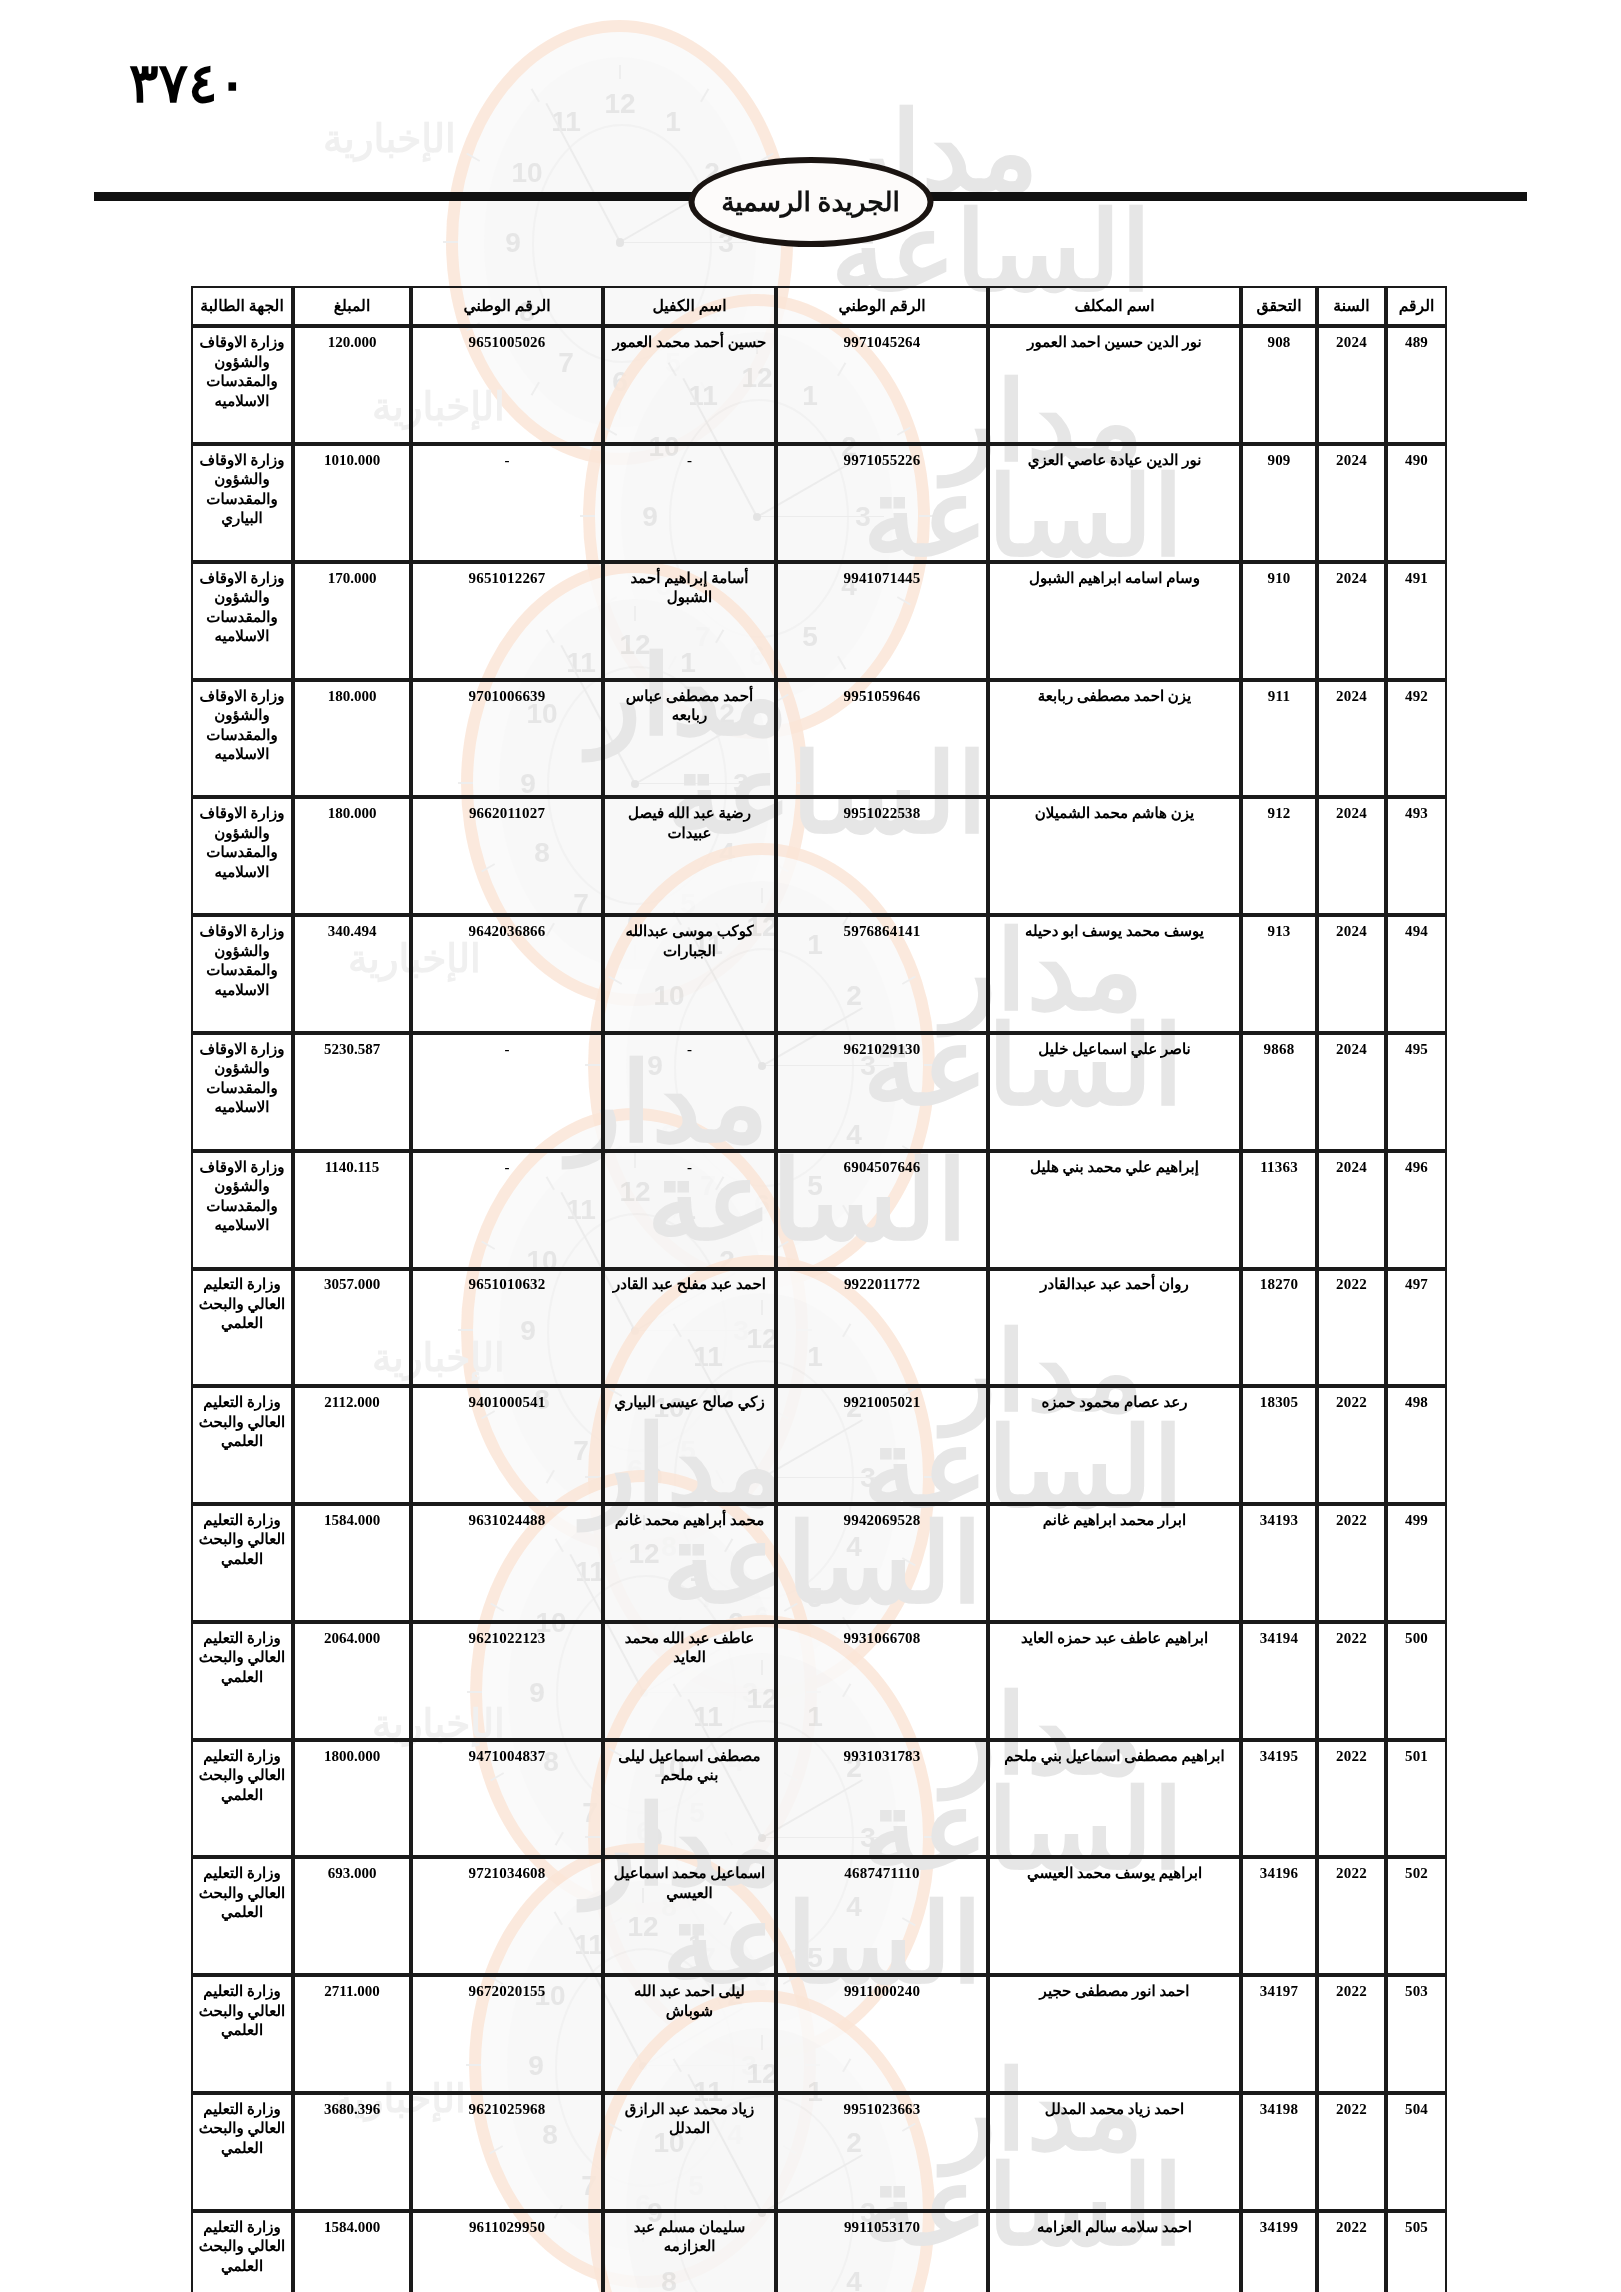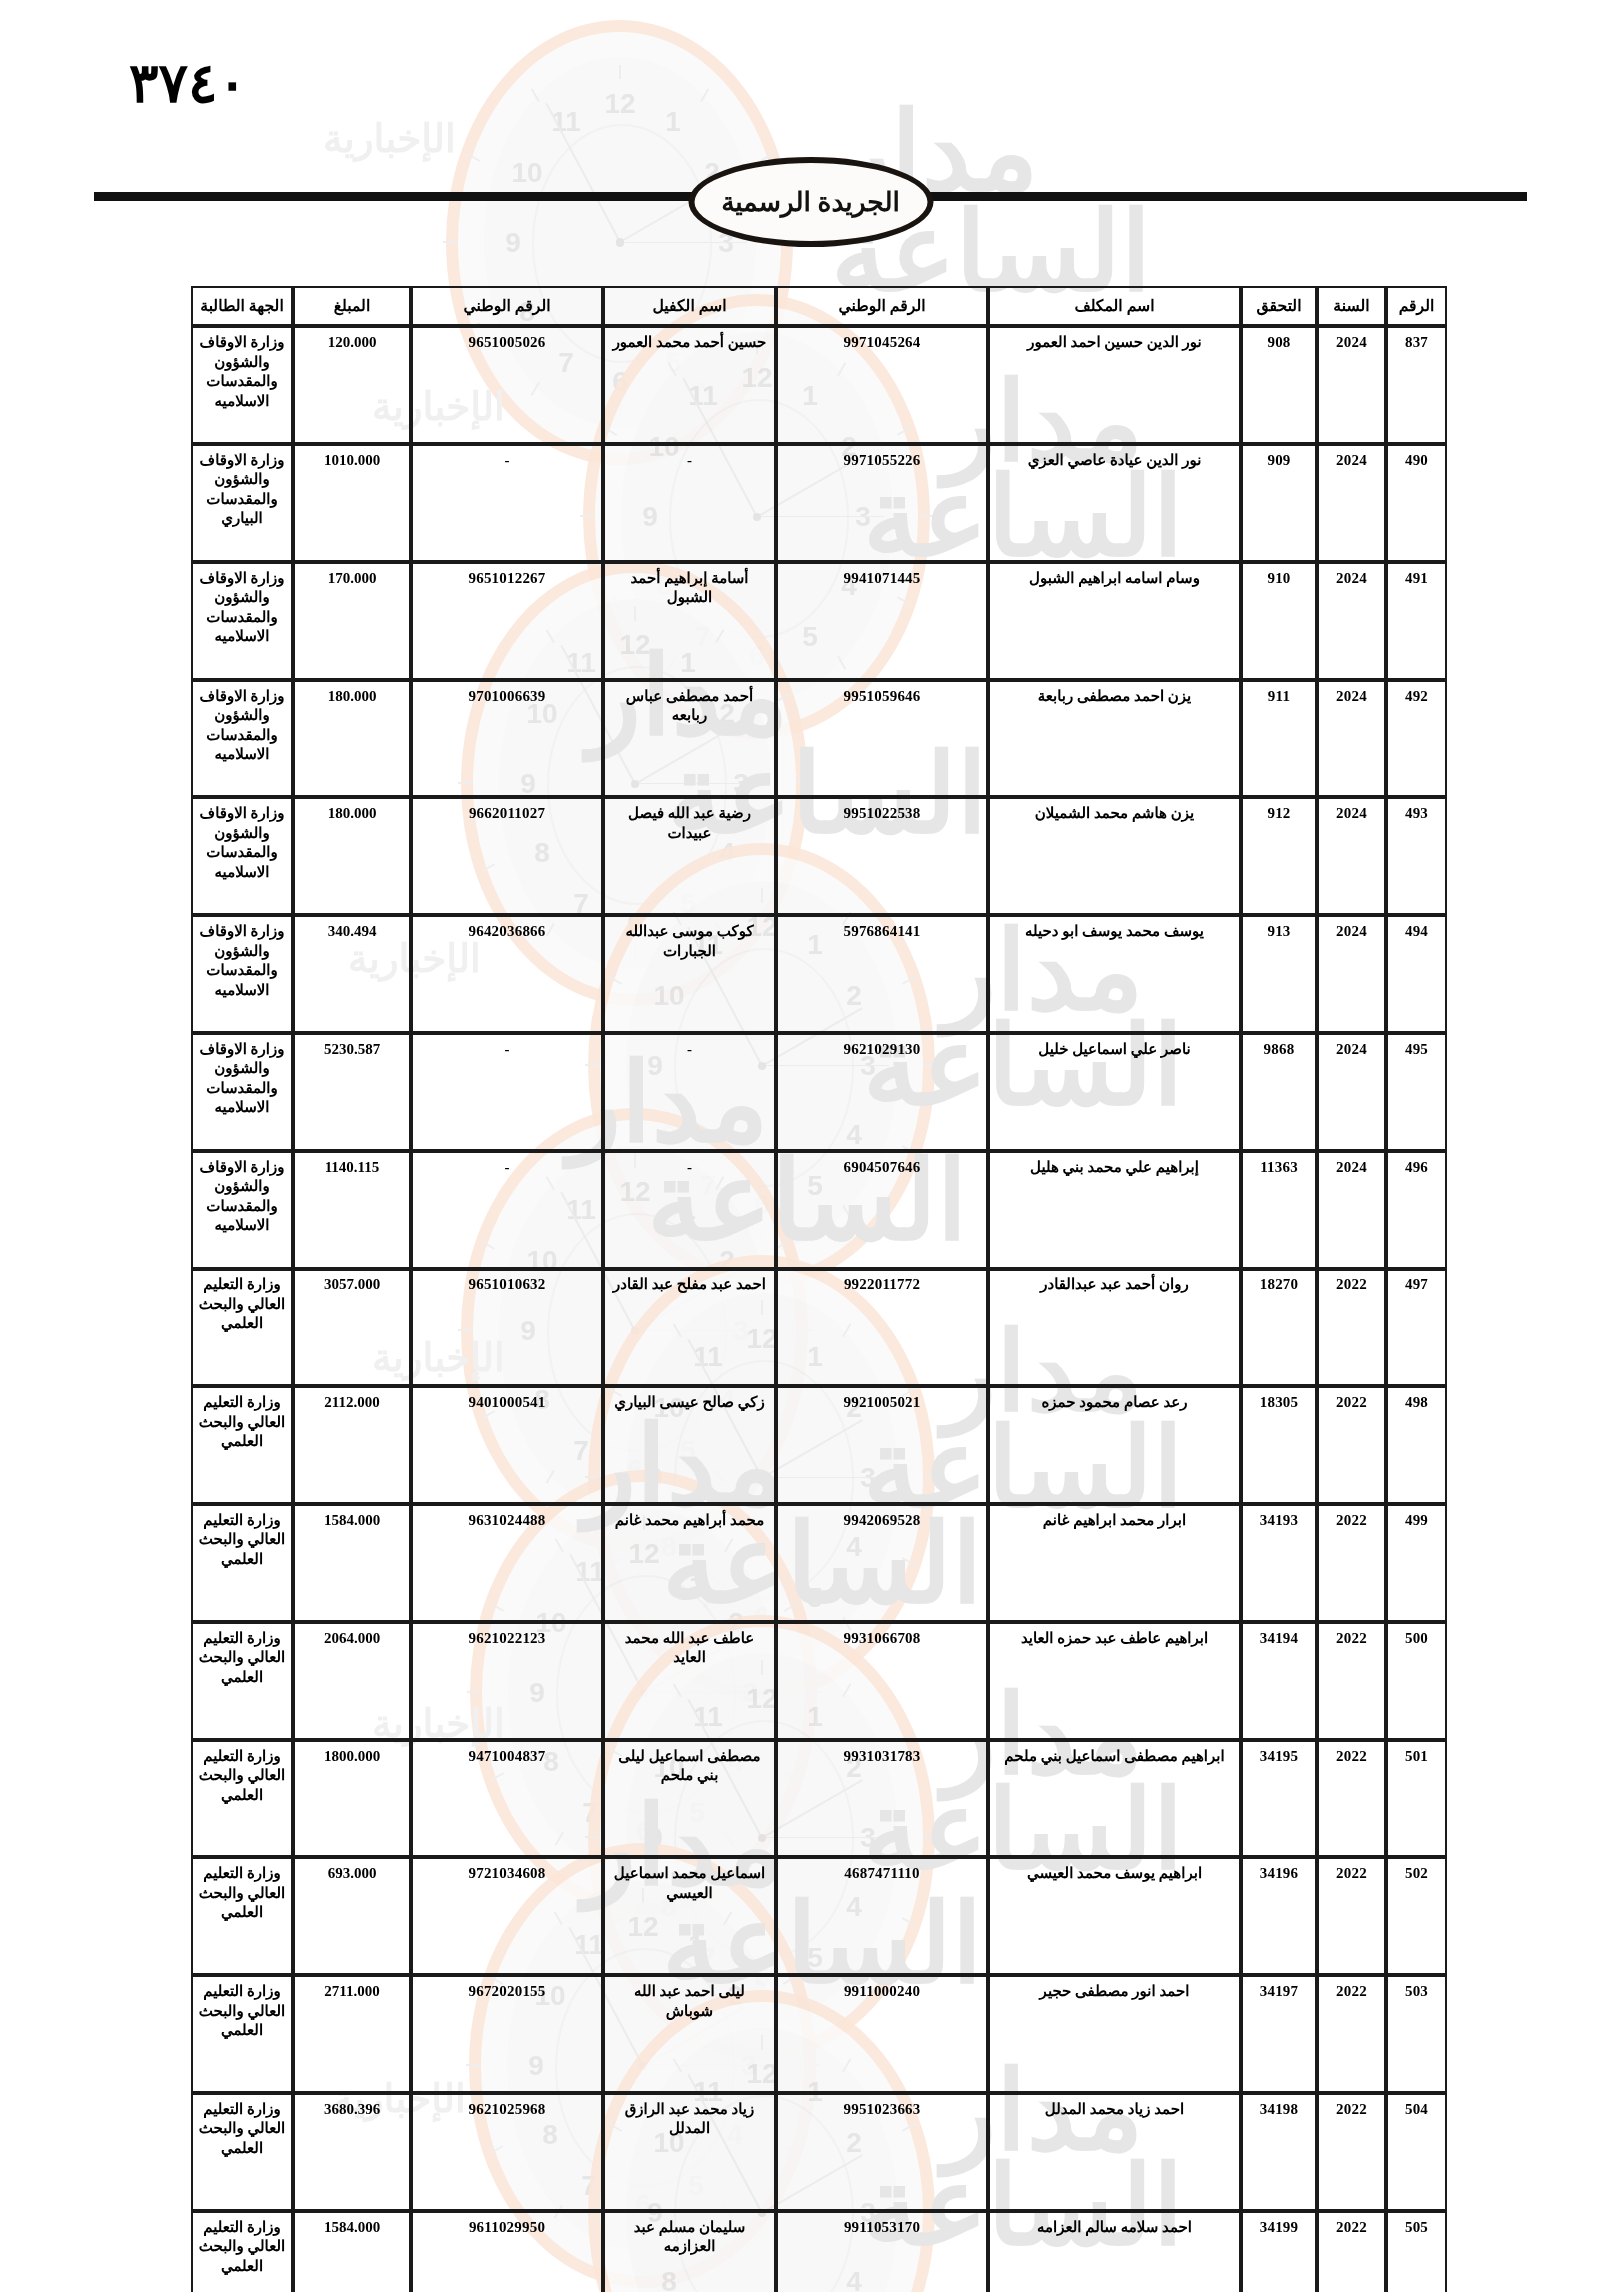--- a/index.html
+++ b/index.html
@@ -602,21 +602,21 @@
           <th>اسم المكلف</th>
           <th>الرقم الوطني</th>
           <th>اسم الكفيل</th>
           <th>الرقم الوطني</th>
           <th>المبلغ</th>
           <th>الجهة الطالبة</th>
         </tr>
       </thead>
       <tbody id="table-body">
           <tr>
-            <td class="num">837</td>
+            <td class="num">489</td>
             <td class="num">2024</td>
             <td class="num">908</td>
             <td class="name">نور الدين حسين احمد العمور</td>
             <td class="natid">9971045264</td>
             <td class="name">حسين أحمد محمد العمور</td>
             <td class="natid">9651005026</td>
             <td class="amount">120.000</td>
             <td class="entity">وزارة الاوقاف والشؤون والمقدسات الاسلاميه</td>
           </tr>
           <tr>

